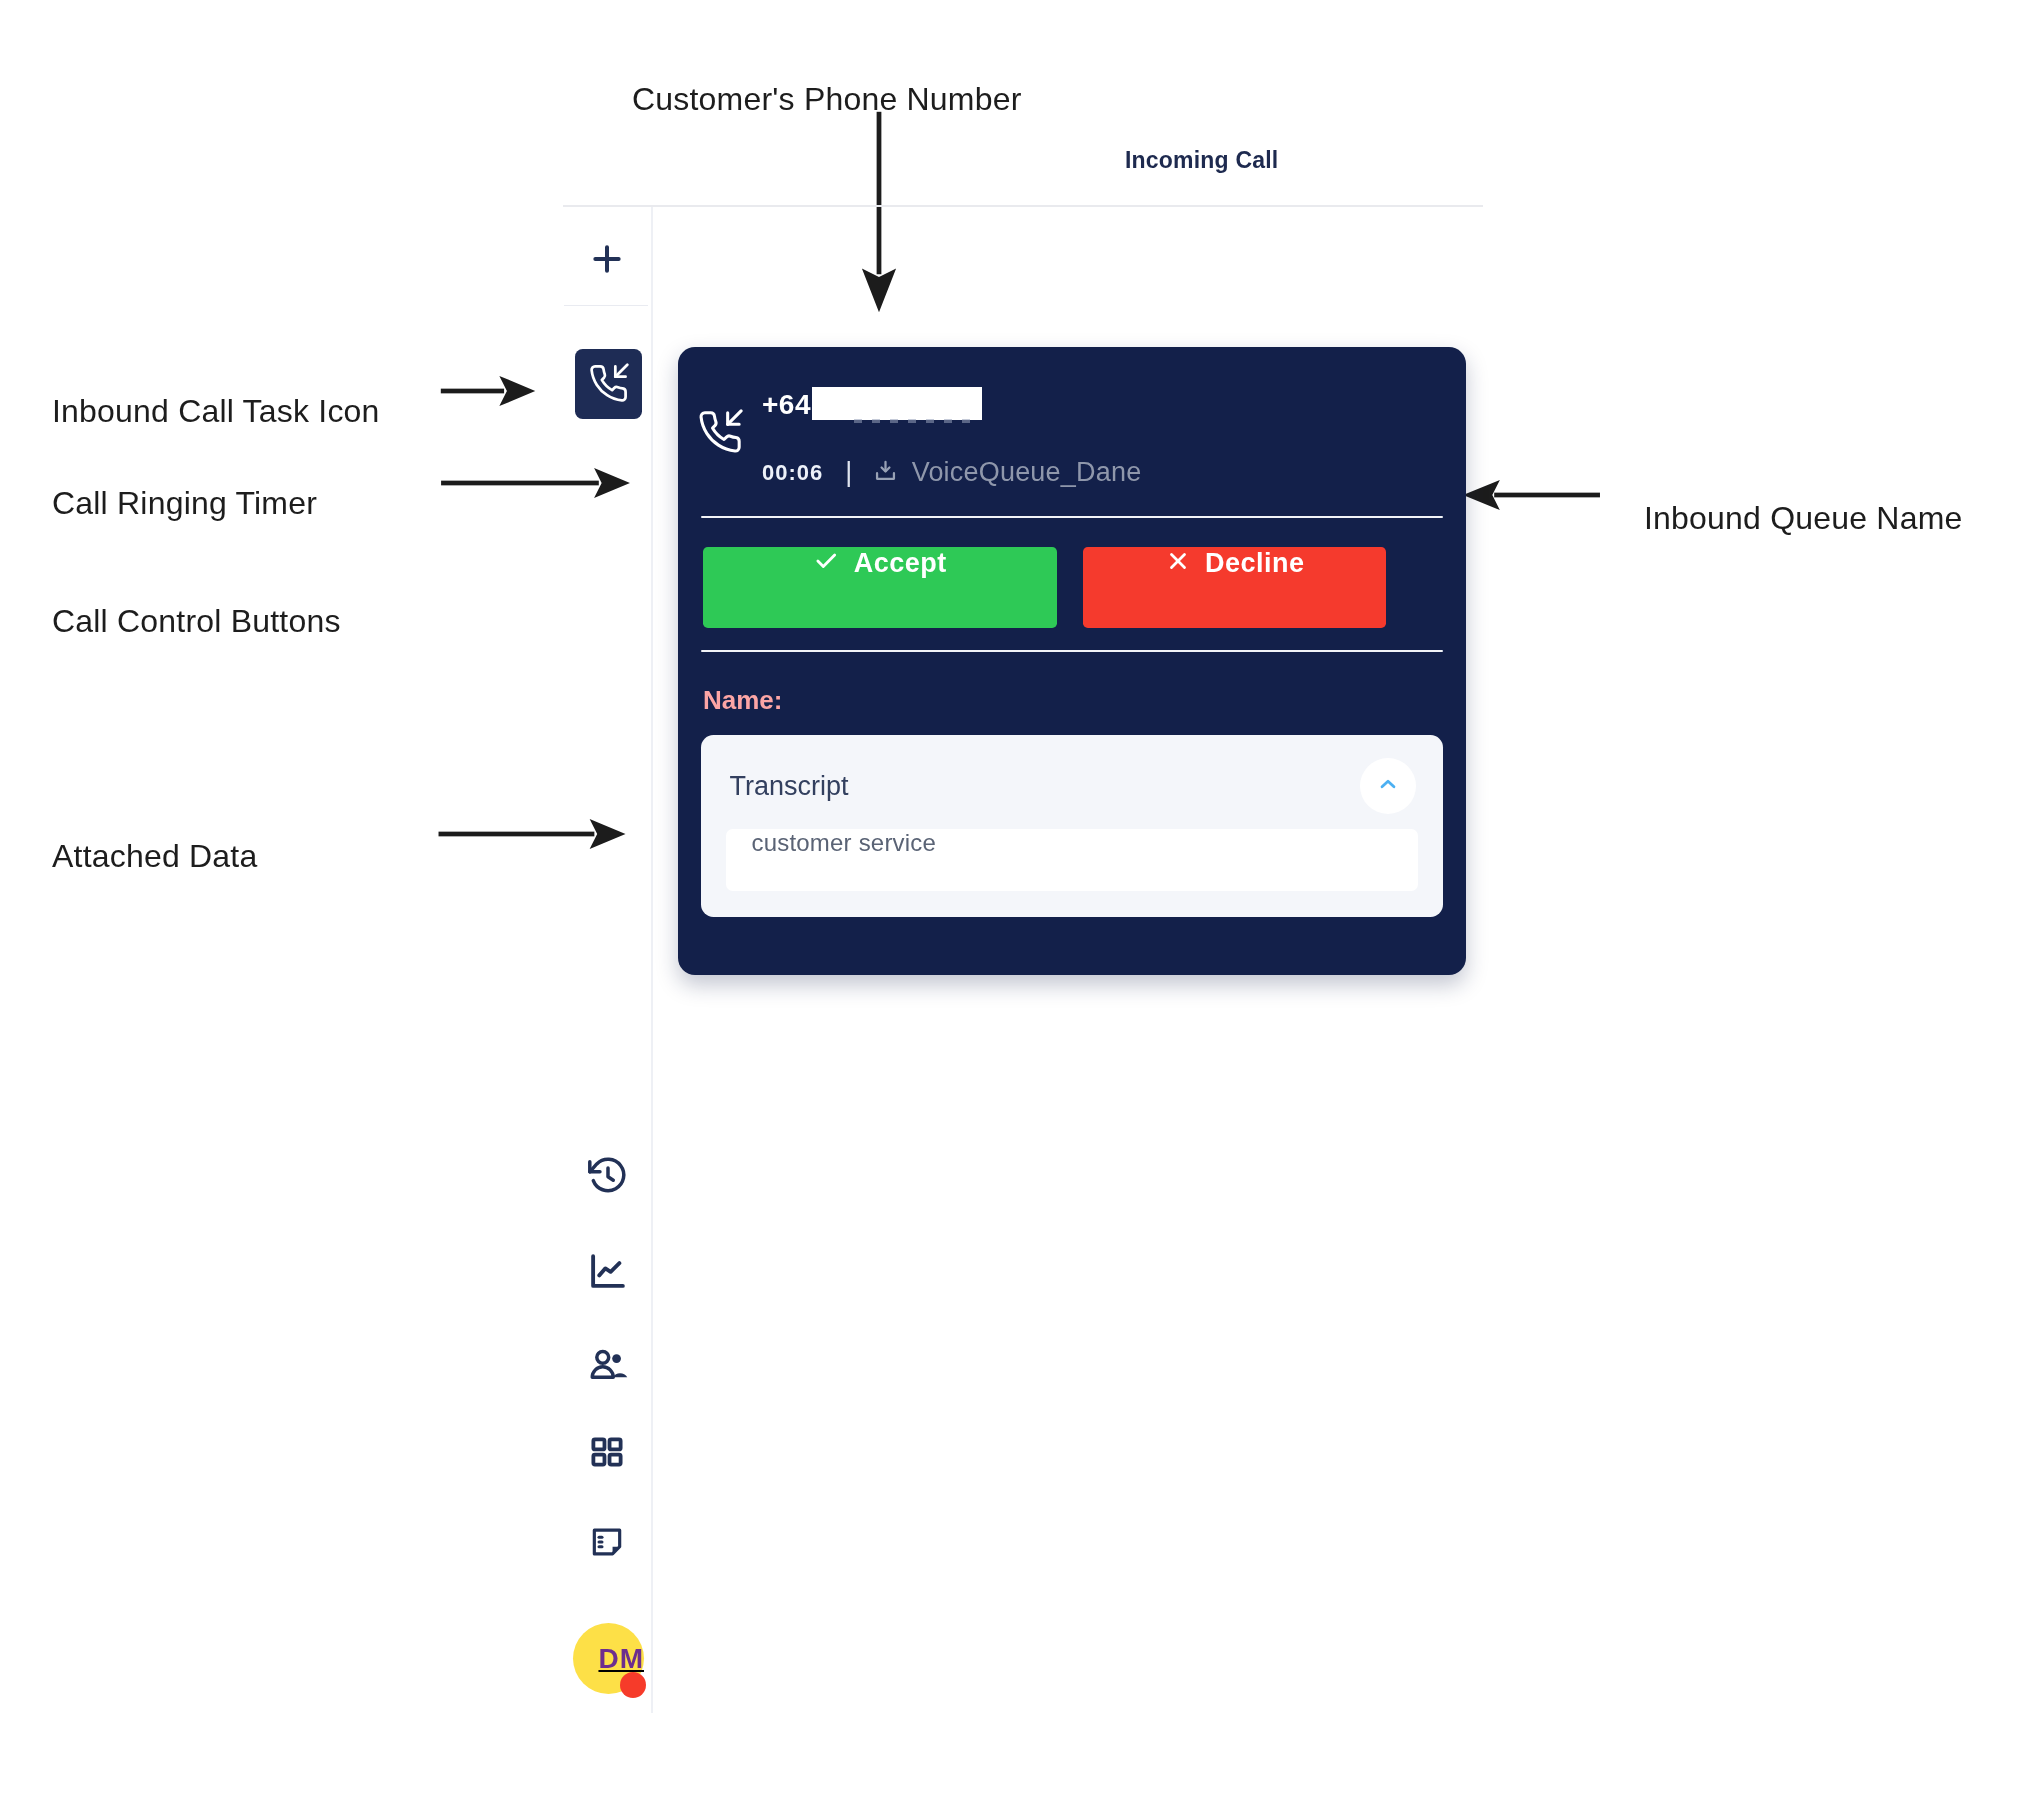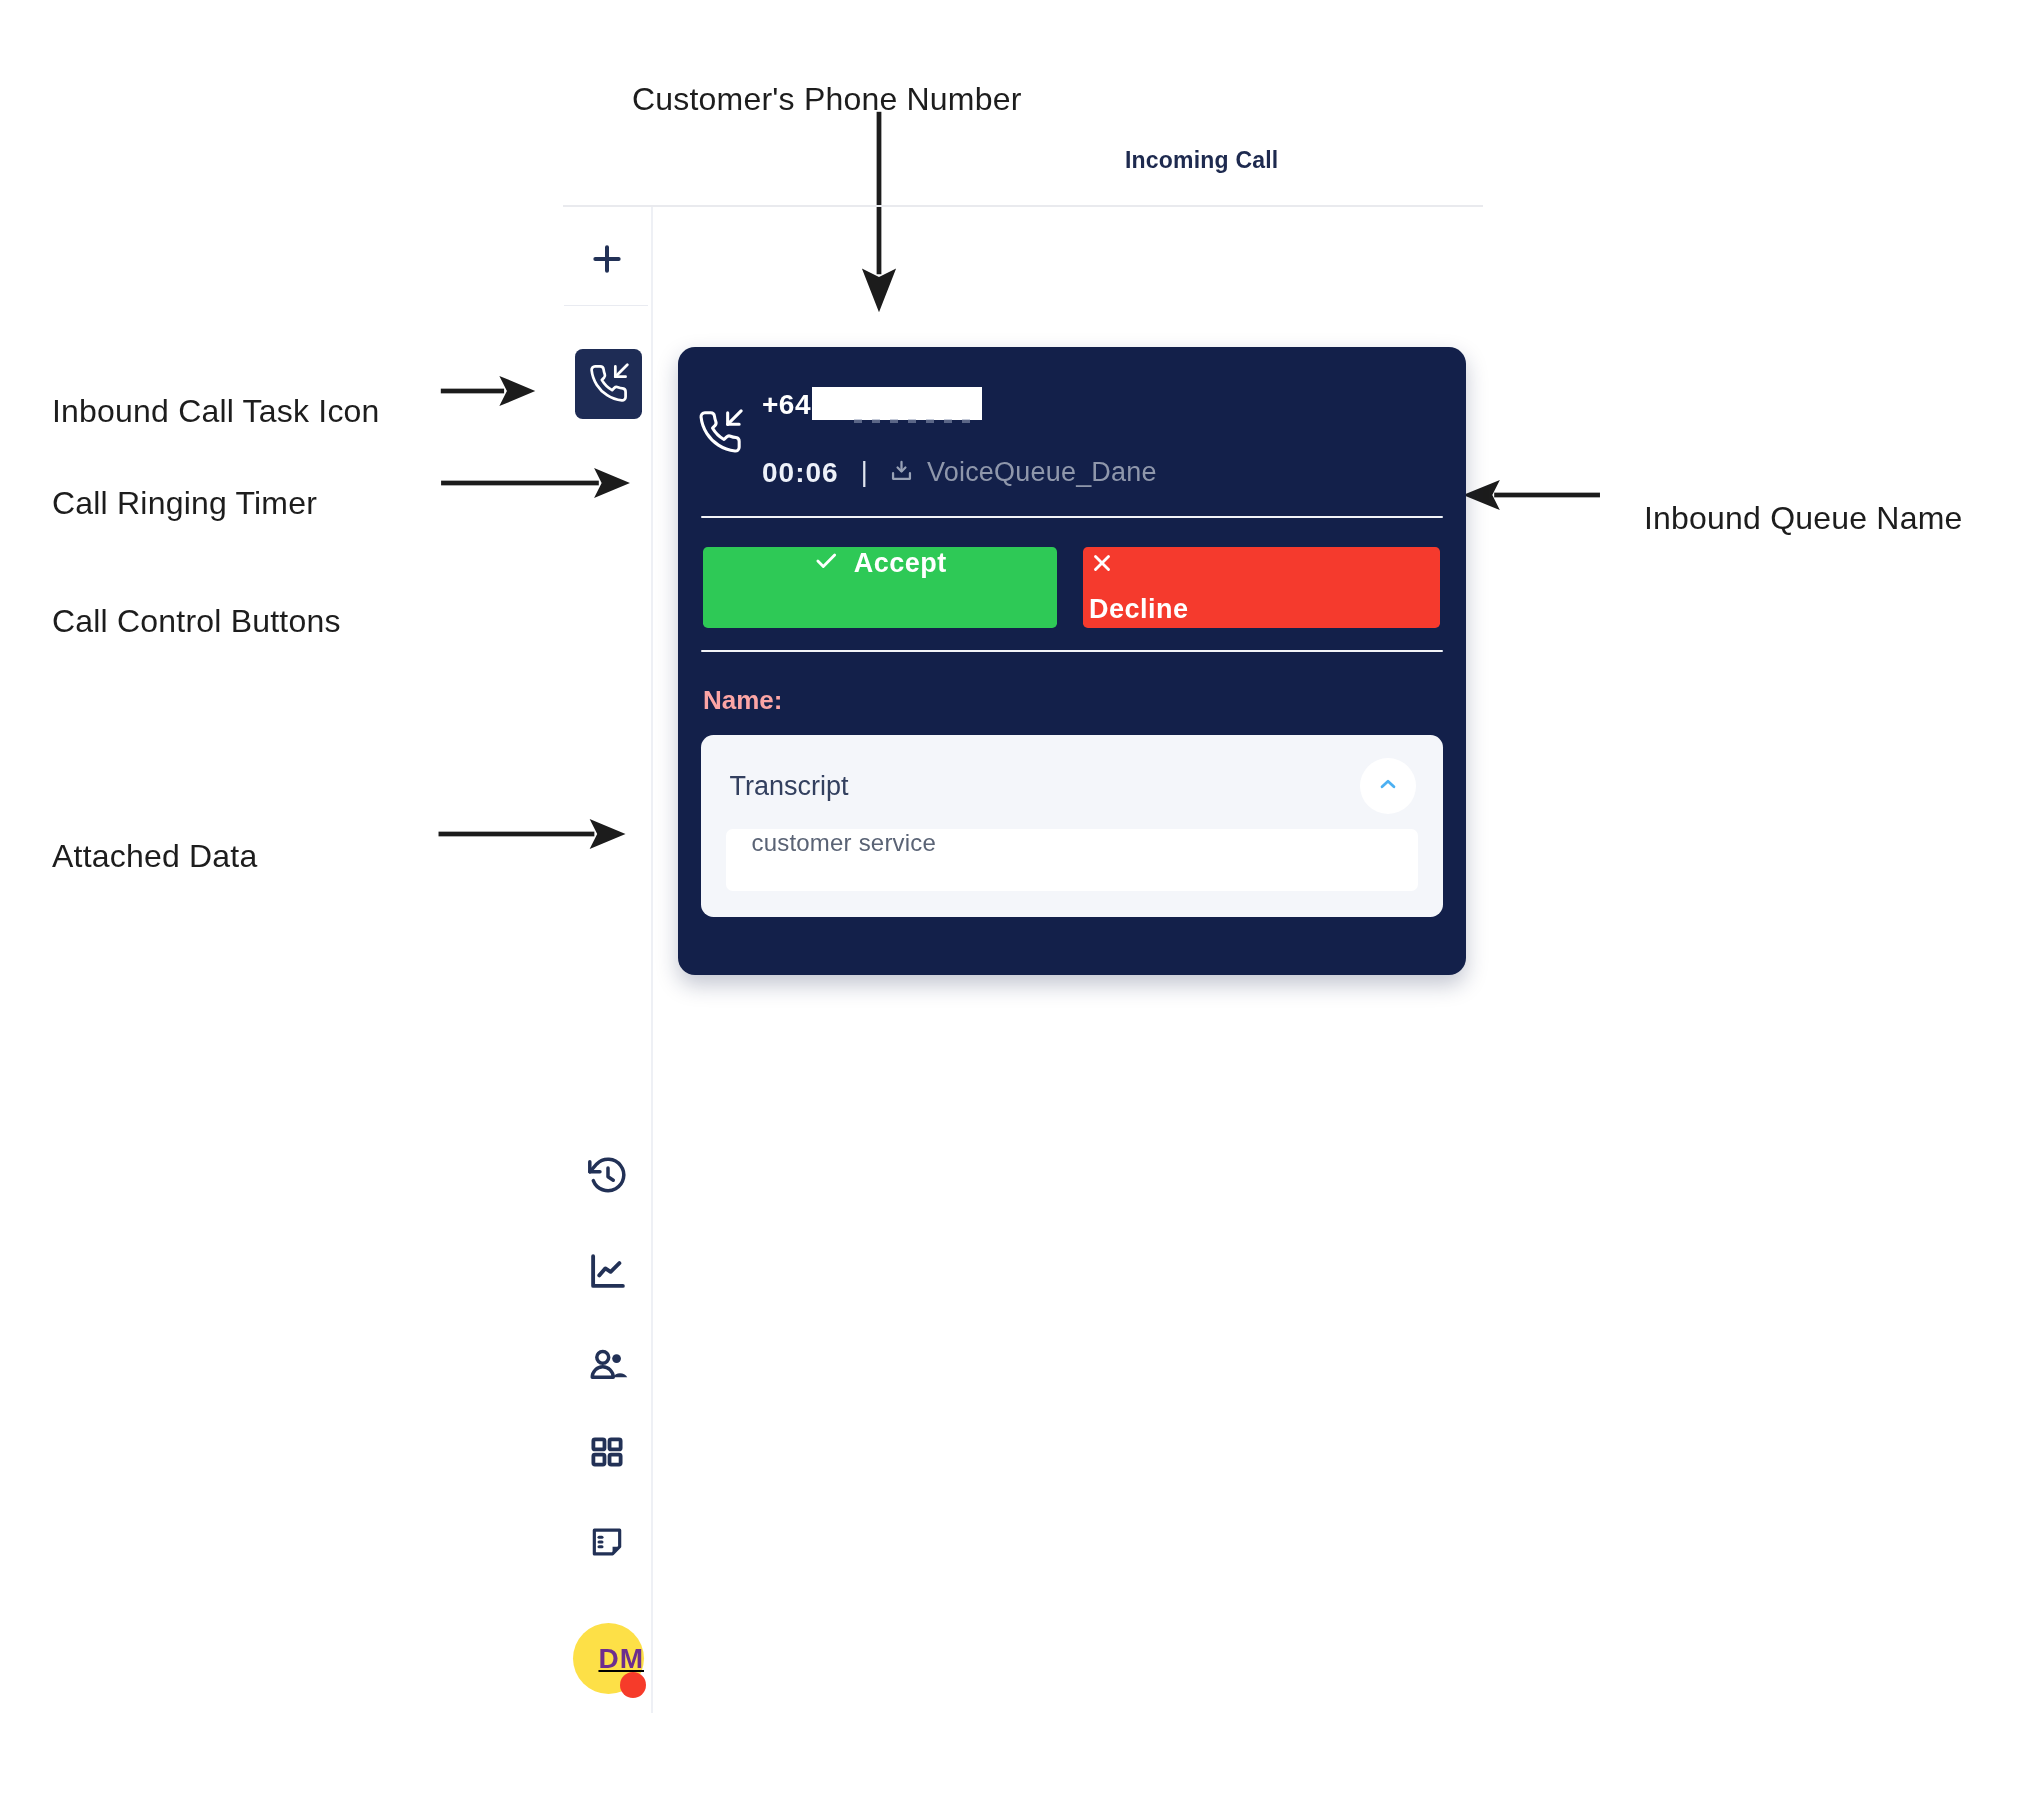--- a/index.html
+++ b/index.html
@@ -36,32 +36,32 @@
   
   #call-card{position:absolute;left:678px;top:347px;width:788px;height:628px;background:#13204a;
              border-radius:17px;box-shadow:0 9.6px 21.5px rgba(19,32,74,0.25);}
   #card-phone-icon{position:absolute;left:19px;top:62px;color:#ffffff;}
   #phone-prefix{position:absolute;left:84px;top:43px;font-size:28px;line-height:30px;font-weight:700;
                 color:#ffffff;letter-spacing:0.5px;}
   #phone-redaction{position:absolute;left:134px;top:40px;width:170px;height:33px;background:#ffffff;}
   #phone-dashes{position:absolute;left:176px;top:72px;width:117px;height:3.8px;
     background:repeating-linear-gradient(90deg,rgba(150,160,185,0.55) 0 7.7px,transparent 7.7px 18px);}
   #timer-row{position:absolute;left:84px;top:110px;height:31px;display:flex;align-items:center;}
-  #ring-timer{font-size:28px;font-weight:700;color:#edf1f9;letter-spacing:1px;}
+  #ring-timer{font-size:22px;font-weight:700;color:#edf1f9;letter-spacing:1px;}
   #timer-sep{font-size:27px;color:#dfe4ee;margin:0 20px 0 22px;font-weight:400;}
   #queue-wrap{display:flex;align-items:center;color:#98a1b5;}
   #queue-name{font-size:27px;color:#8f97ab;margin-left:12.4px;letter-spacing:0.2px;}
   .card-rule{position:absolute;left:22.5px;width:742px;height:1.9px;background:#f2f4f8;border-radius:1px;}
   #rule-1{top:169px;}
   #rule-2{top:303px;}
   .call-btn{position:absolute;top:200px;height:81px;border:none;border-radius:4.8px;cursor:pointer;
             display:flex;align-items:flex-start;justify-content:center;gap:14.4px;color:#ffffff;}
   .call-btn .btn-label{font-size:27px;font-weight:700;letter-spacing:0.5px;}
   #accept-btn{left:25px;width:354px;background:#2ec956;}
-  #decline-btn{left:405px;width:357px;background:#f53a2d;flex-direction:column;}
+  #decline-btn{left:405px;width:303px;background:#f53a2d;}
   #name-label{position:absolute;left:25px;top:338px;font-size:26px;font-weight:700;color:#fca5a5;}
   #transcript-panel{position:absolute;left:22.5px;top:388px;width:742px;height:182px;background:#f4f6fa;
                     border-radius:12.4px;}
   #transcript-title{position:absolute;left:29px;top:36px;font-size:27px;color:#33405f;}
   #transcript-toggle{position:absolute;left:659px;top:22.5px;width:56px;height:56px;border-radius:50%;
                      background:#ffffff;border:none;cursor:pointer;display:flex;align-items:center;
                      justify-content:center;color:#4cb0f2;}
   #transcript-value-box{position:absolute;left:25px;top:94px;width:692px;height:62px;background:#ffffff;
                         border-radius:6.7px;display:flex;align-items:flex-start;}
   #transcript-value{font-size:24px;color:#5a6375;margin-left:26px;letter-spacing:0.2px;}

